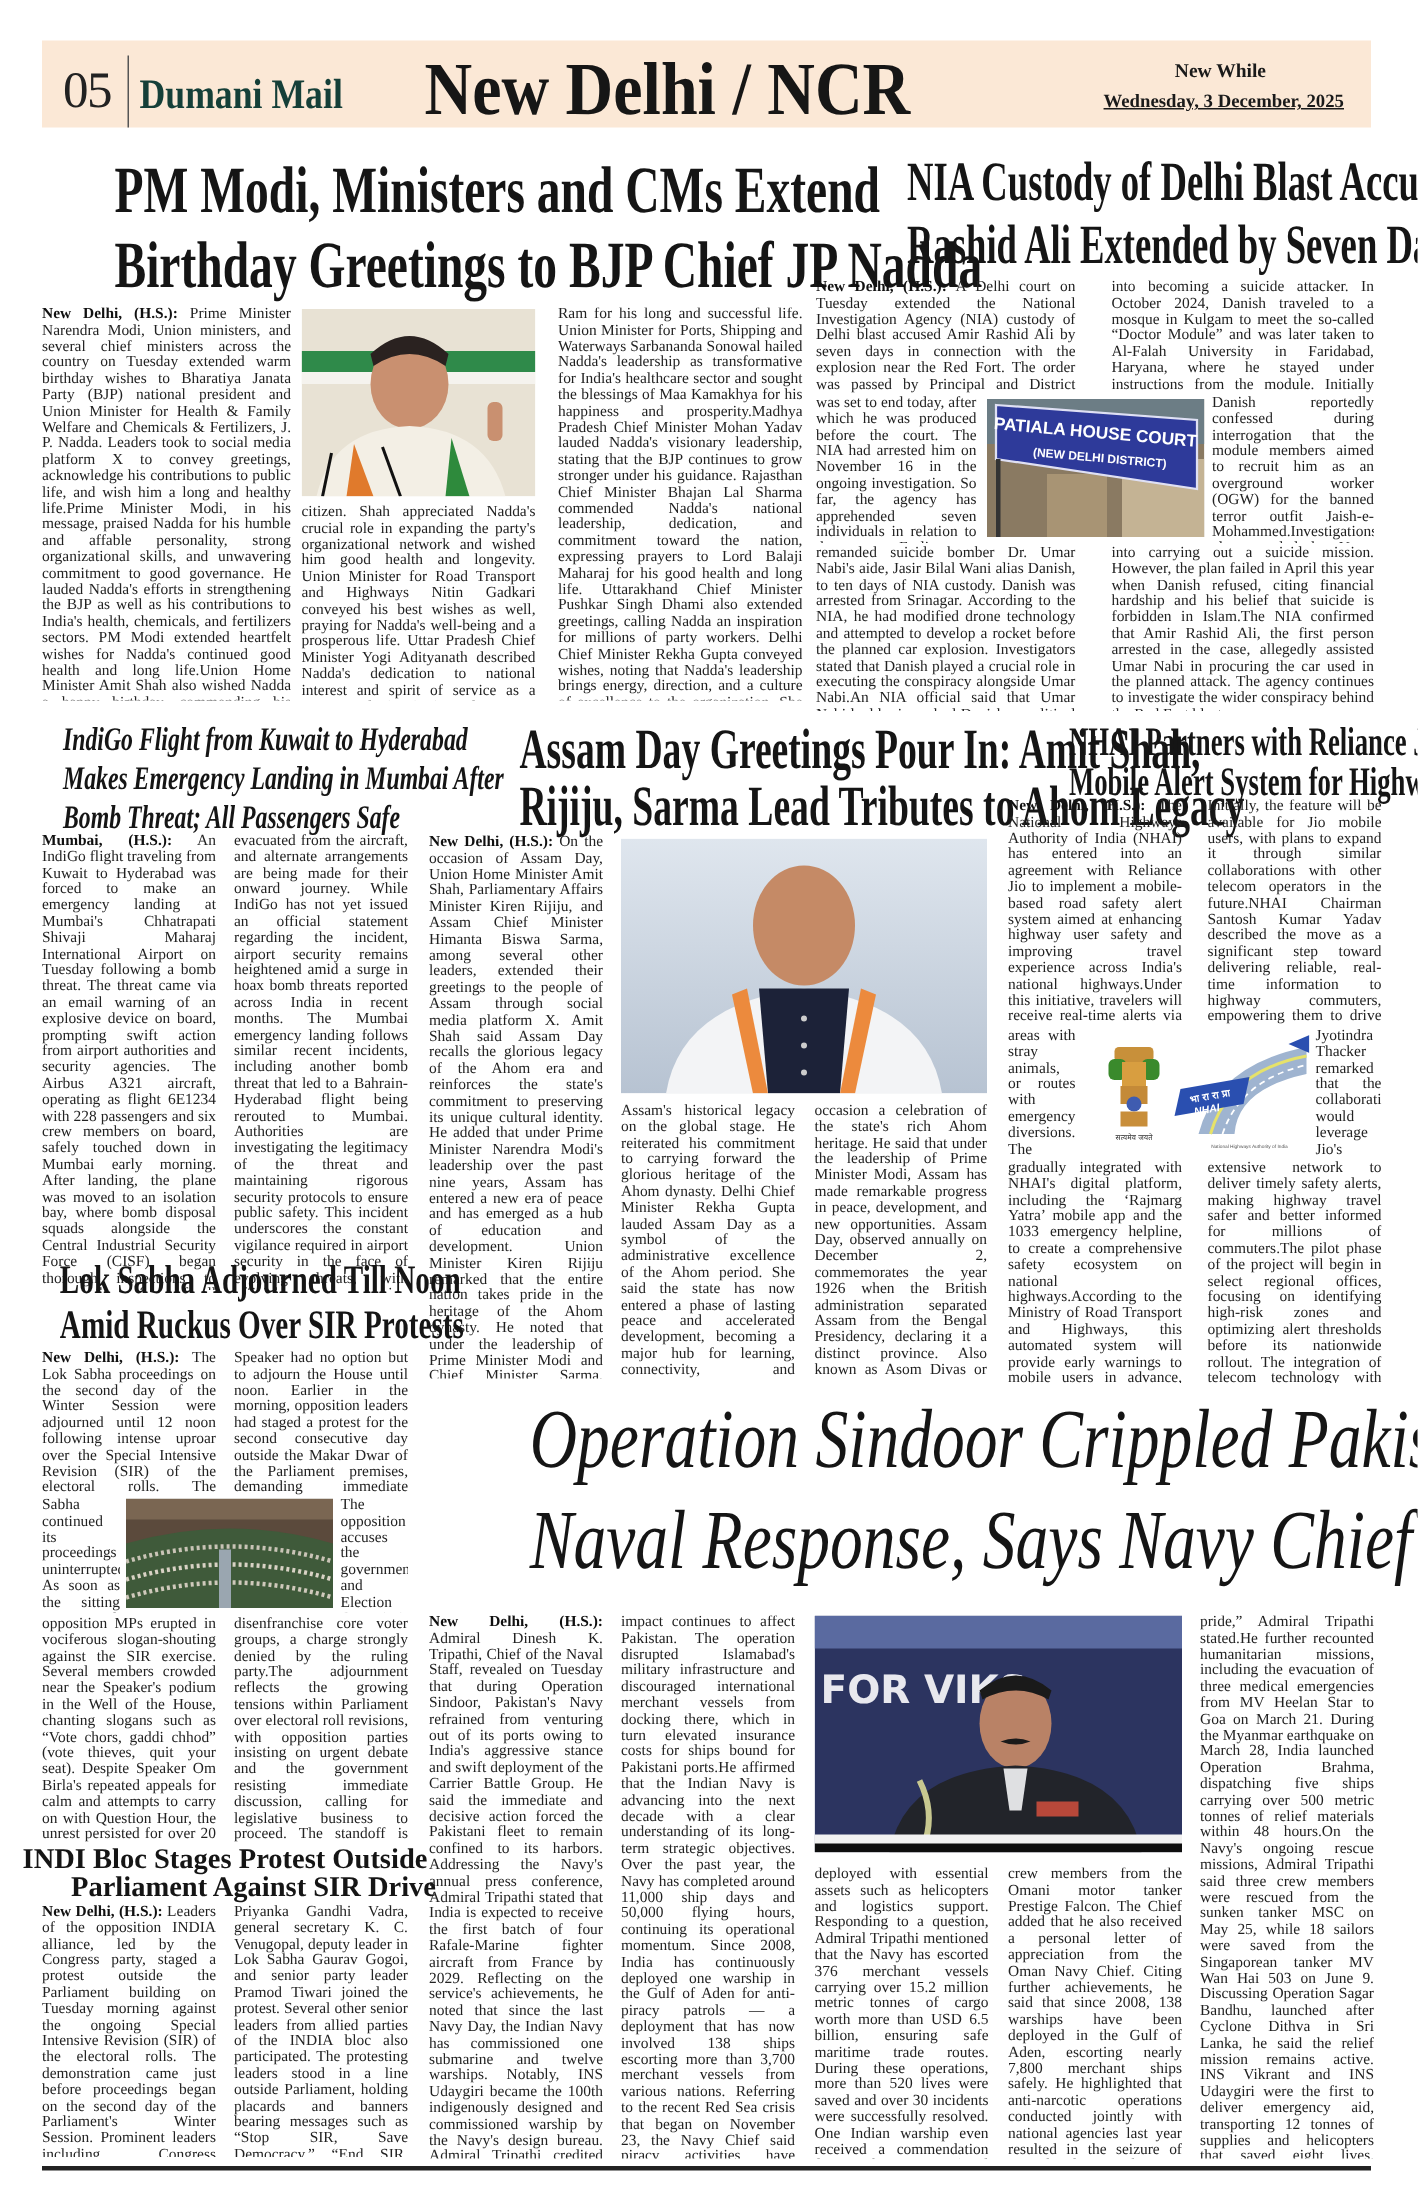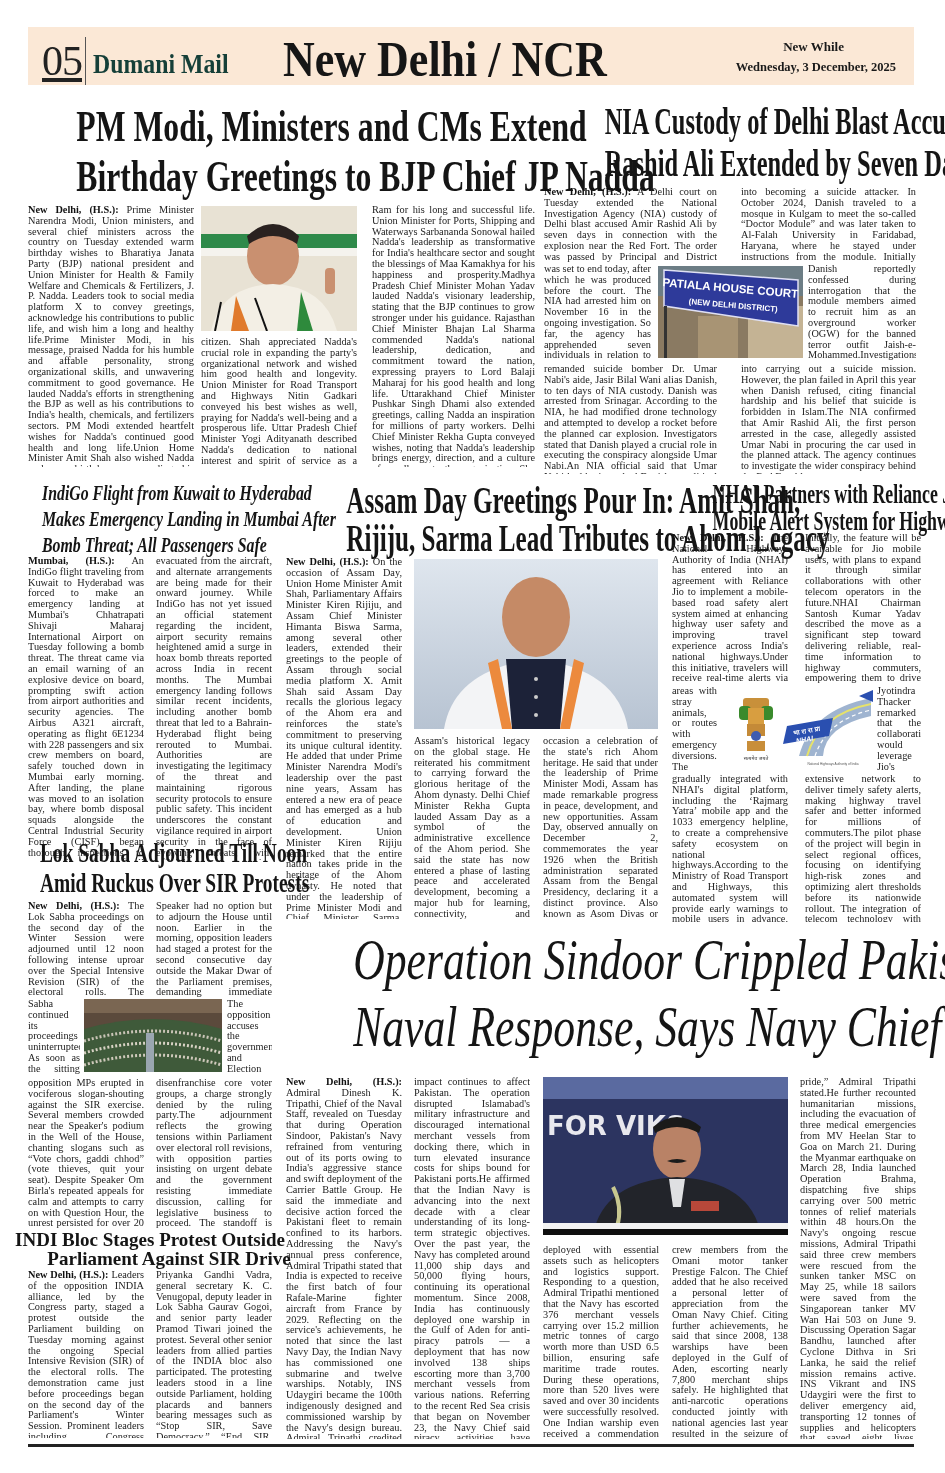--- a/index.html
+++ b/index.html
@@ -1,26 +1,26 @@
 <!DOCTYPE html>
 <html><head>
 <meta charset="utf-8">
 <style>
   html, body { margin: 0; padding: 0; background: #ffffff; }
   body { width: 945px; height: 1473px; position: relative; overflow: hidden;
          font-family: "Liberation Serif", serif; color: #1a1a1a; }
   .abs { position: absolute; }
   
   .masthead { left: 28px; top: 27px; width: 886px; height: 58px; background: #fbe8d6; }
-  .pageno { left: 14px; top: 14px; font-size: 42px; font-family: "Liberation Serif", serif; color: #222; letter-spacing: -1px; line-height: 40px; text-decoration: underline; }
+  .pageno { left: 14px; top: 14px; font-size: 34px; font-family: "Liberation Serif", serif; color: #222; letter-spacing: -1px; line-height: 40px; }
   .mast-sep { left: 57px; top: 10px; width: 1px; height: 48px; background: #555; }
   .paper { left: 65px; top: 20px; font-size: 28px; font-weight: bold; color: #153f38; font-family: "Liberation Serif", serif; transform: scaleX(0.85); transform-origin: left; line-height: 34px; white-space: nowrap; }
   .section-title { left: 255px; top: 4px; font-size: 50px; font-weight: bold; color: #161616; font-family: "Liberation Serif", serif; transform: scaleX(0.88); transform-origin: left; line-height: 56px; white-space: nowrap; }
   .mast-city { right: 70px; top: 12px; font-size: 13px; font-weight: bold; text-align: center; line-height: 16px; }
-  .mast-date { right: 18px; top: 32px; font-size: 12.5px; font-weight: bold; line-height: 16px; white-space: nowrap; }
+  .mast-date { right: 18px; top: 32px; font-size: 12.5px; font-weight: bold; line-height: 16px; white-space: nowrap; text-decoration: underline; }
 
   
   .hl { font-family: "Liberation Serif", serif; font-weight: bold; color: #151515; text-align: center; white-space: nowrap; transform-origin: center; }
   .hl-cond { transform: scaleX(0.72); }
   .hl-cond2 { transform: scaleX(0.66); }
   .it { font-style: italic; }
 
   
   .col { font-size: 10.3px; line-height: 10.8px; text-align: justify; color: #222; overflow: hidden; font-family: "Liberation Serif", serif; }
   .col p { margin: 0; }

